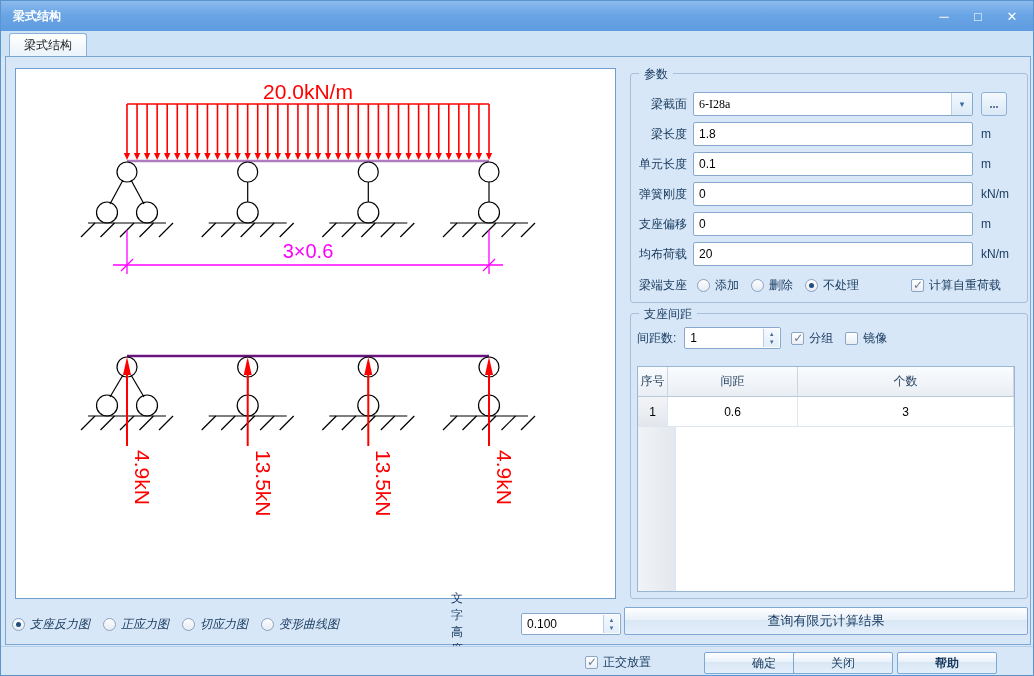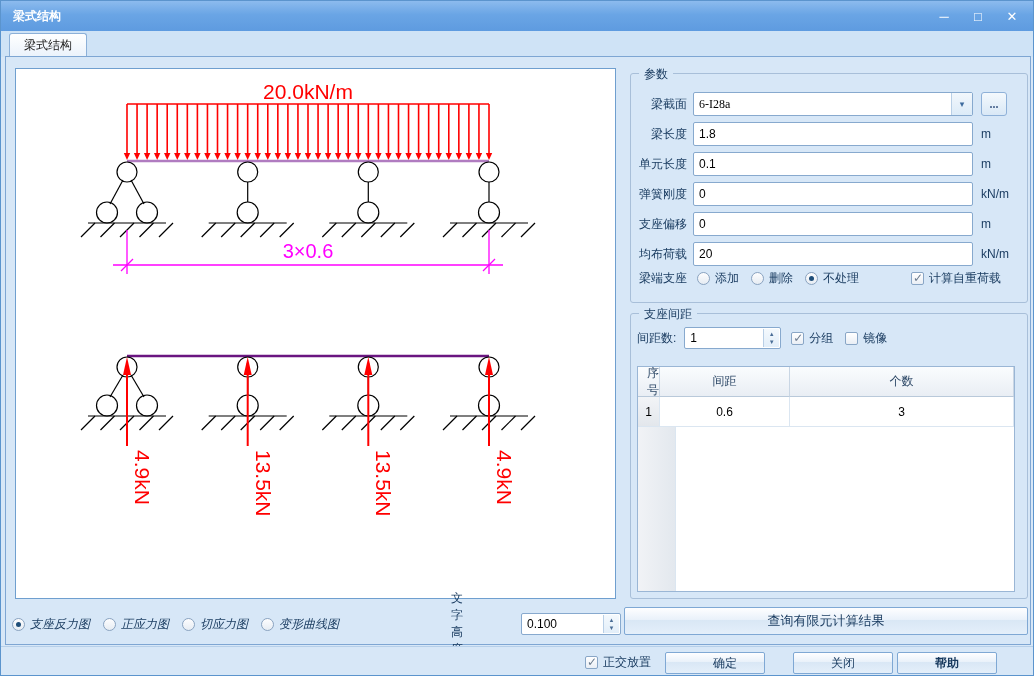--- a/index.html
+++ b/index.html
@@ -74,42 +74,42 @@
   .grid { position:absolute; left:6px; top:52px; width:378px; height:226px;
           border:1px solid #9ab6d5; background:#ffffff; }
   .grid-header { display:flex; height:30px; }
   .gh-cell { border-right:1px solid #c9d6e4; border-bottom:1px solid #b9c9da;
              background:linear-gradient(#fafcfe,#e9eef4); display:flex; align-items:center; justify-content:center;
              color:#2c4766; }
   .grid-row { display:flex; height:30px; }
   .gr-cell { border-right:1px solid #dbe6f1; border-bottom:1px solid #dbe6f1; background:#ffffff;
              display:flex; align-items:center; justify-content:center; color:#000; }
   .gr-head { background:linear-gradient(#f2f4f7,#e3e7ec); }
-  .c0 { width:22px;text-align:right; } .c1 { width:130px; } .c2 { width:208px; flex:1; }
+  .c0 { width:30px; } .c1 { width:130px; } .c2 { width:208px; flex:1; }
   .grid-rest { position:absolute; left:0; top:60px; bottom:0; width:38px;
                background:linear-gradient(90deg,#f1f3f6,#e3e8ee); border-right:1px solid #dbe6f1; }
 
   
   .btn { border:1px solid #7fa8d4; border-radius:2px; color:#17395e;
          background:linear-gradient(#fefeff,#e9f1fa 45%,#d9e7f5 46%,#e4effa);
          display:flex; align-items:center; justify-content:center;text-align:center; }
   .query-btn { position:absolute; left:618px; top:550px; width:404px; height:28px; font-size:13px; }
 
   
   .view-row { position:absolute; left:6px; top:556px; height:22px; display:flex; align-items:center; }
   .view-opt { display:flex; align-items:center; margin-right:13px;font-style:italic; }
   .texth-label { position:absolute; left:439px; top:0; height:22px; display:flex; align-items:center; }
   .texth-spin { position:absolute; left:509px; top:0; width:100px; }
 
   
   .footer { position:absolute; left:0; top:645px; width:100%; height:31px; background:#d7e7f7;
             border-top:1px solid #b6cfe9; }
   .f-check { position:absolute; left:584px; top:7px; display:flex; align-items:center; }
   .f-btn { position:absolute; top:5px; width:100px; height:22px; }
-  .f-ok    { left:664px;padding-left:20px; } .f-close { left:792px; } .f-help  { left:896px;font-weight:bold; }
+  .f-ok    { left:703px;padding-left:20px; } .f-close { left:792px; } .f-help  { left:896px;font-weight:bold; }
 
   .spacing-row { position:absolute; left:6px; top:12px; height:24px; display:flex; align-items:center; }
 </style>
 </head>
 <body>
 
 <div class="window">
 
   <div class="titlebar">
     <span class="title">梁式结构</span>
@@ -350,21 +350,21 @@
       </div>
 
       <div class="prow" style="top:168px;">
         <span class="plabel">均布荷载</span>
         <div class="pinput">
           <span>20</span>
         </div>
         <span class="punit">kN/m</span>
       </div>
 
-      <div class="prow" style="top:192px;">
+      <div class="prow" style="top:199px;">
         <span class="plabel">梁端支座</span>
         <span class="rd" style="margin-left:4px;"></span>
         <span class="optlbl">添加</span>
         <span class="rd" style="margin-left:12px;"></span>
         <span class="optlbl">删除</span>
         <span class="rd sel" style="margin-left:12px;"></span>
         <span class="optlbl">不处理</span>
         <span class="cb checked" style="margin-left:52px;"></span>
         <span class="optlbl">计算自重荷载</span>
       </div>

